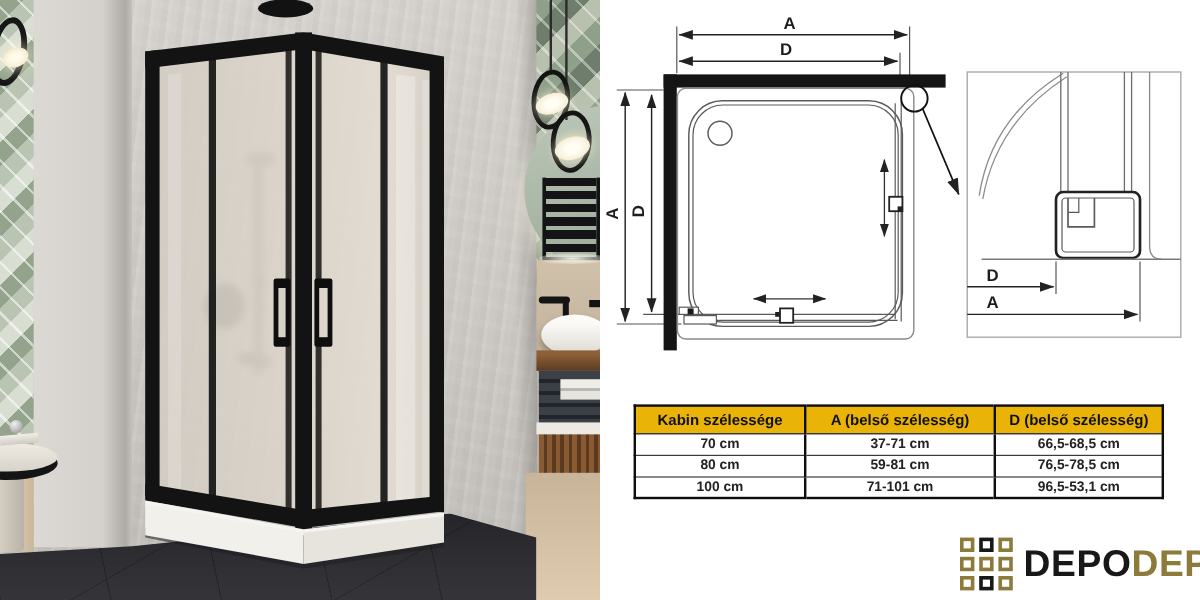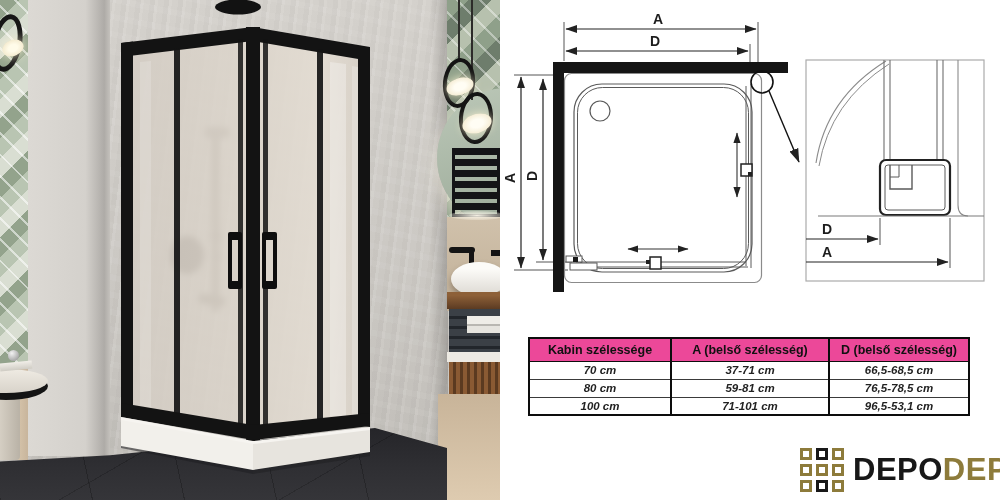--- a/index.html
+++ b/index.html
@@ -80,24 +80,24 @@
                 repeating-linear-gradient(-30deg,rgba(0,0,0,.35) 0 1px,rgba(0,0,0,0) 1px 110px);
      clip-path:polygon(0 52%,22% 44%,75% 10%,89.4% 35%,89.4% 100%,0 100%);}
   .cabin-svg{left:0;top:0;width:500px;height:500px;}
 
   
   .spec{left:500px;top:0;width:500px;height:500px;background:#ffffff;}
   .diagram-svg{left:0;top:0;width:500px;height:310px;}
 
   .size-table{left:28px;top:337px;width:440px;border-collapse:collapse;table-layout:fixed;
       border:2px solid #0d0d0d;font-family:"Liberation Sans",sans-serif;}
-  .size-table th{background:#ec4899;color:#111;font-size:12.5px;font-weight:700;
+  .size-table th{background:#eab308;color:#111;font-size:12.5px;font-weight:700;
       height:23px;border-left:2px solid #0d0d0d;border-bottom:1px solid #0d0d0d;padding:0;}
   .size-table td{color:#222;font-size:11.5px;font-weight:700;text-align:center;height:18px;
-      border-left:2px solid #0d0d0d;border-bottom:1px solid #3a3a3a;padding:0;font-style:italic;}
+      border-left:2px solid #0d0d0d;border-bottom:1px solid #3a3a3a;padding:0;}
   .size-table th:first-child,.size-table td:first-child{border-left:none;}
   .size-table tr:last-child td{border-bottom:none;}
 
   .logo{left:300px;top:444px;height:52px;display:flex;align-items:center;gap:9px;}
   .logo-grid{display:grid;grid-template-columns:repeat(3,12px);grid-template-rows:repeat(3,12px);gap:4px;}
   .sq{width:12px;height:12px;border:3.5px solid var(--gold,#8d7b3b);background:#fff;}
   .sq.black{border-color:var(--logoblack,#181818);}
   .logo-word{font-size:31px;font-weight:600;letter-spacing:.5px;color:var(--logoblack,#181818);white-space:nowrap;}
   .logo-word .gold{color:var(--gold,#8d7b3b);}
 </style>

